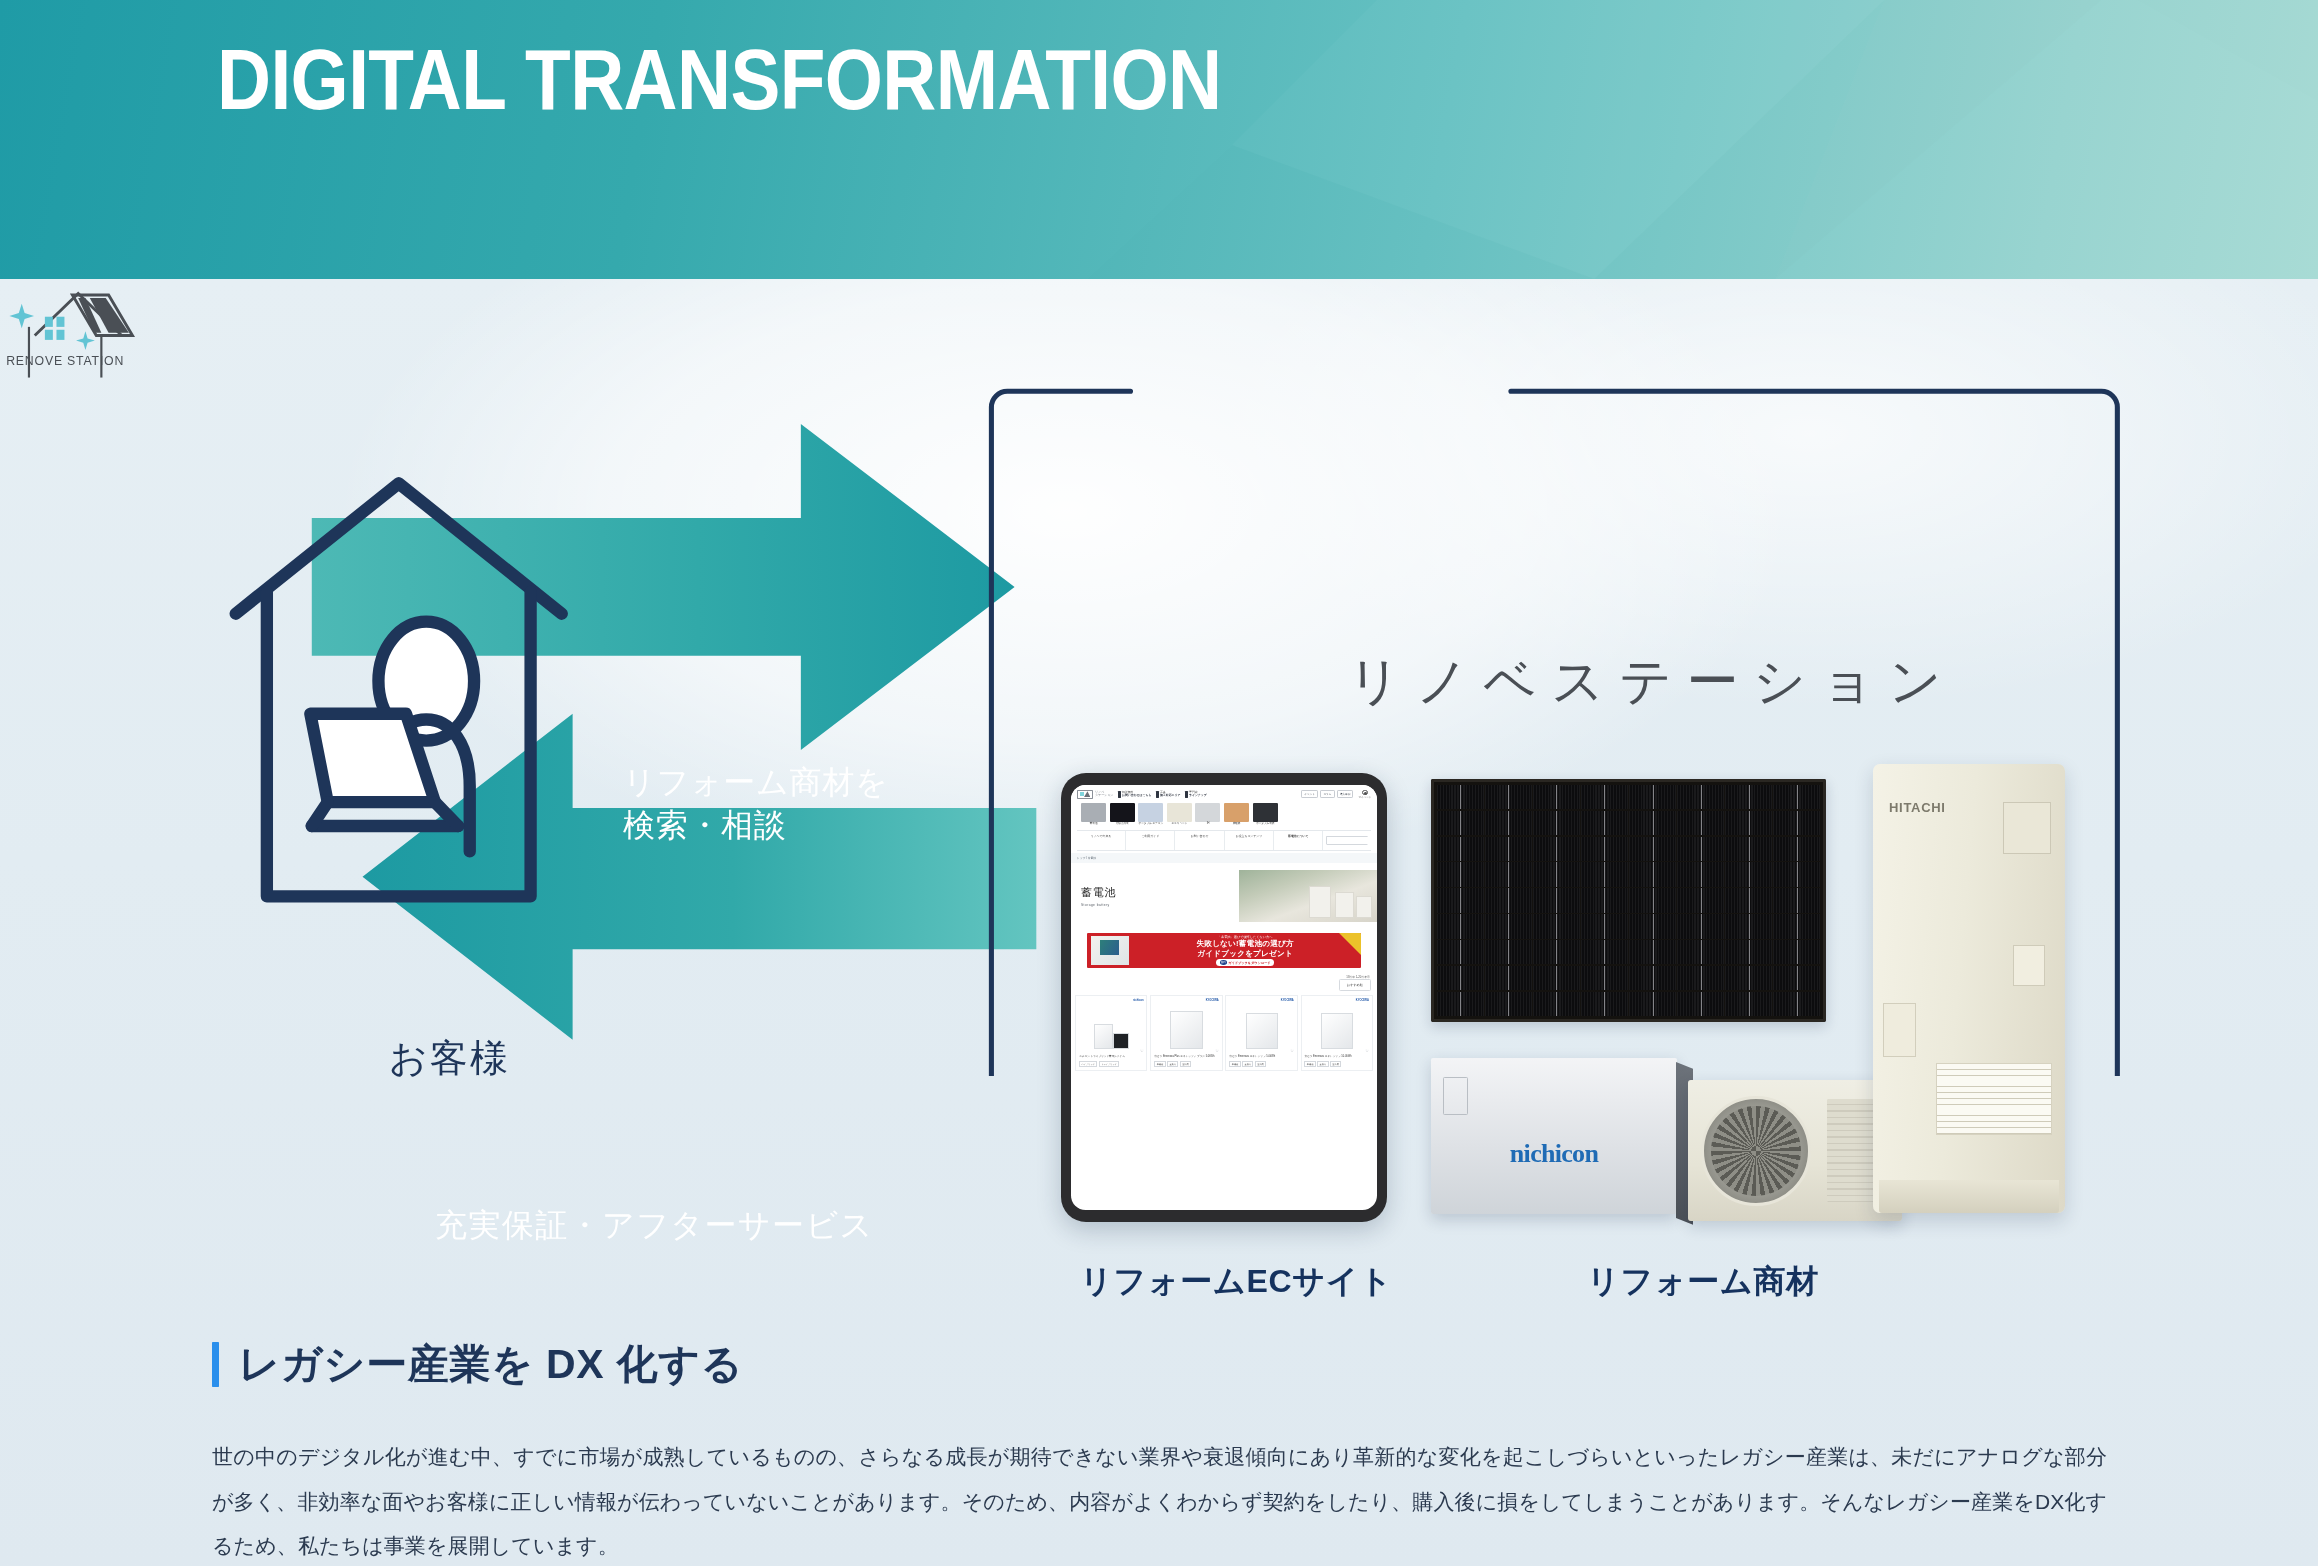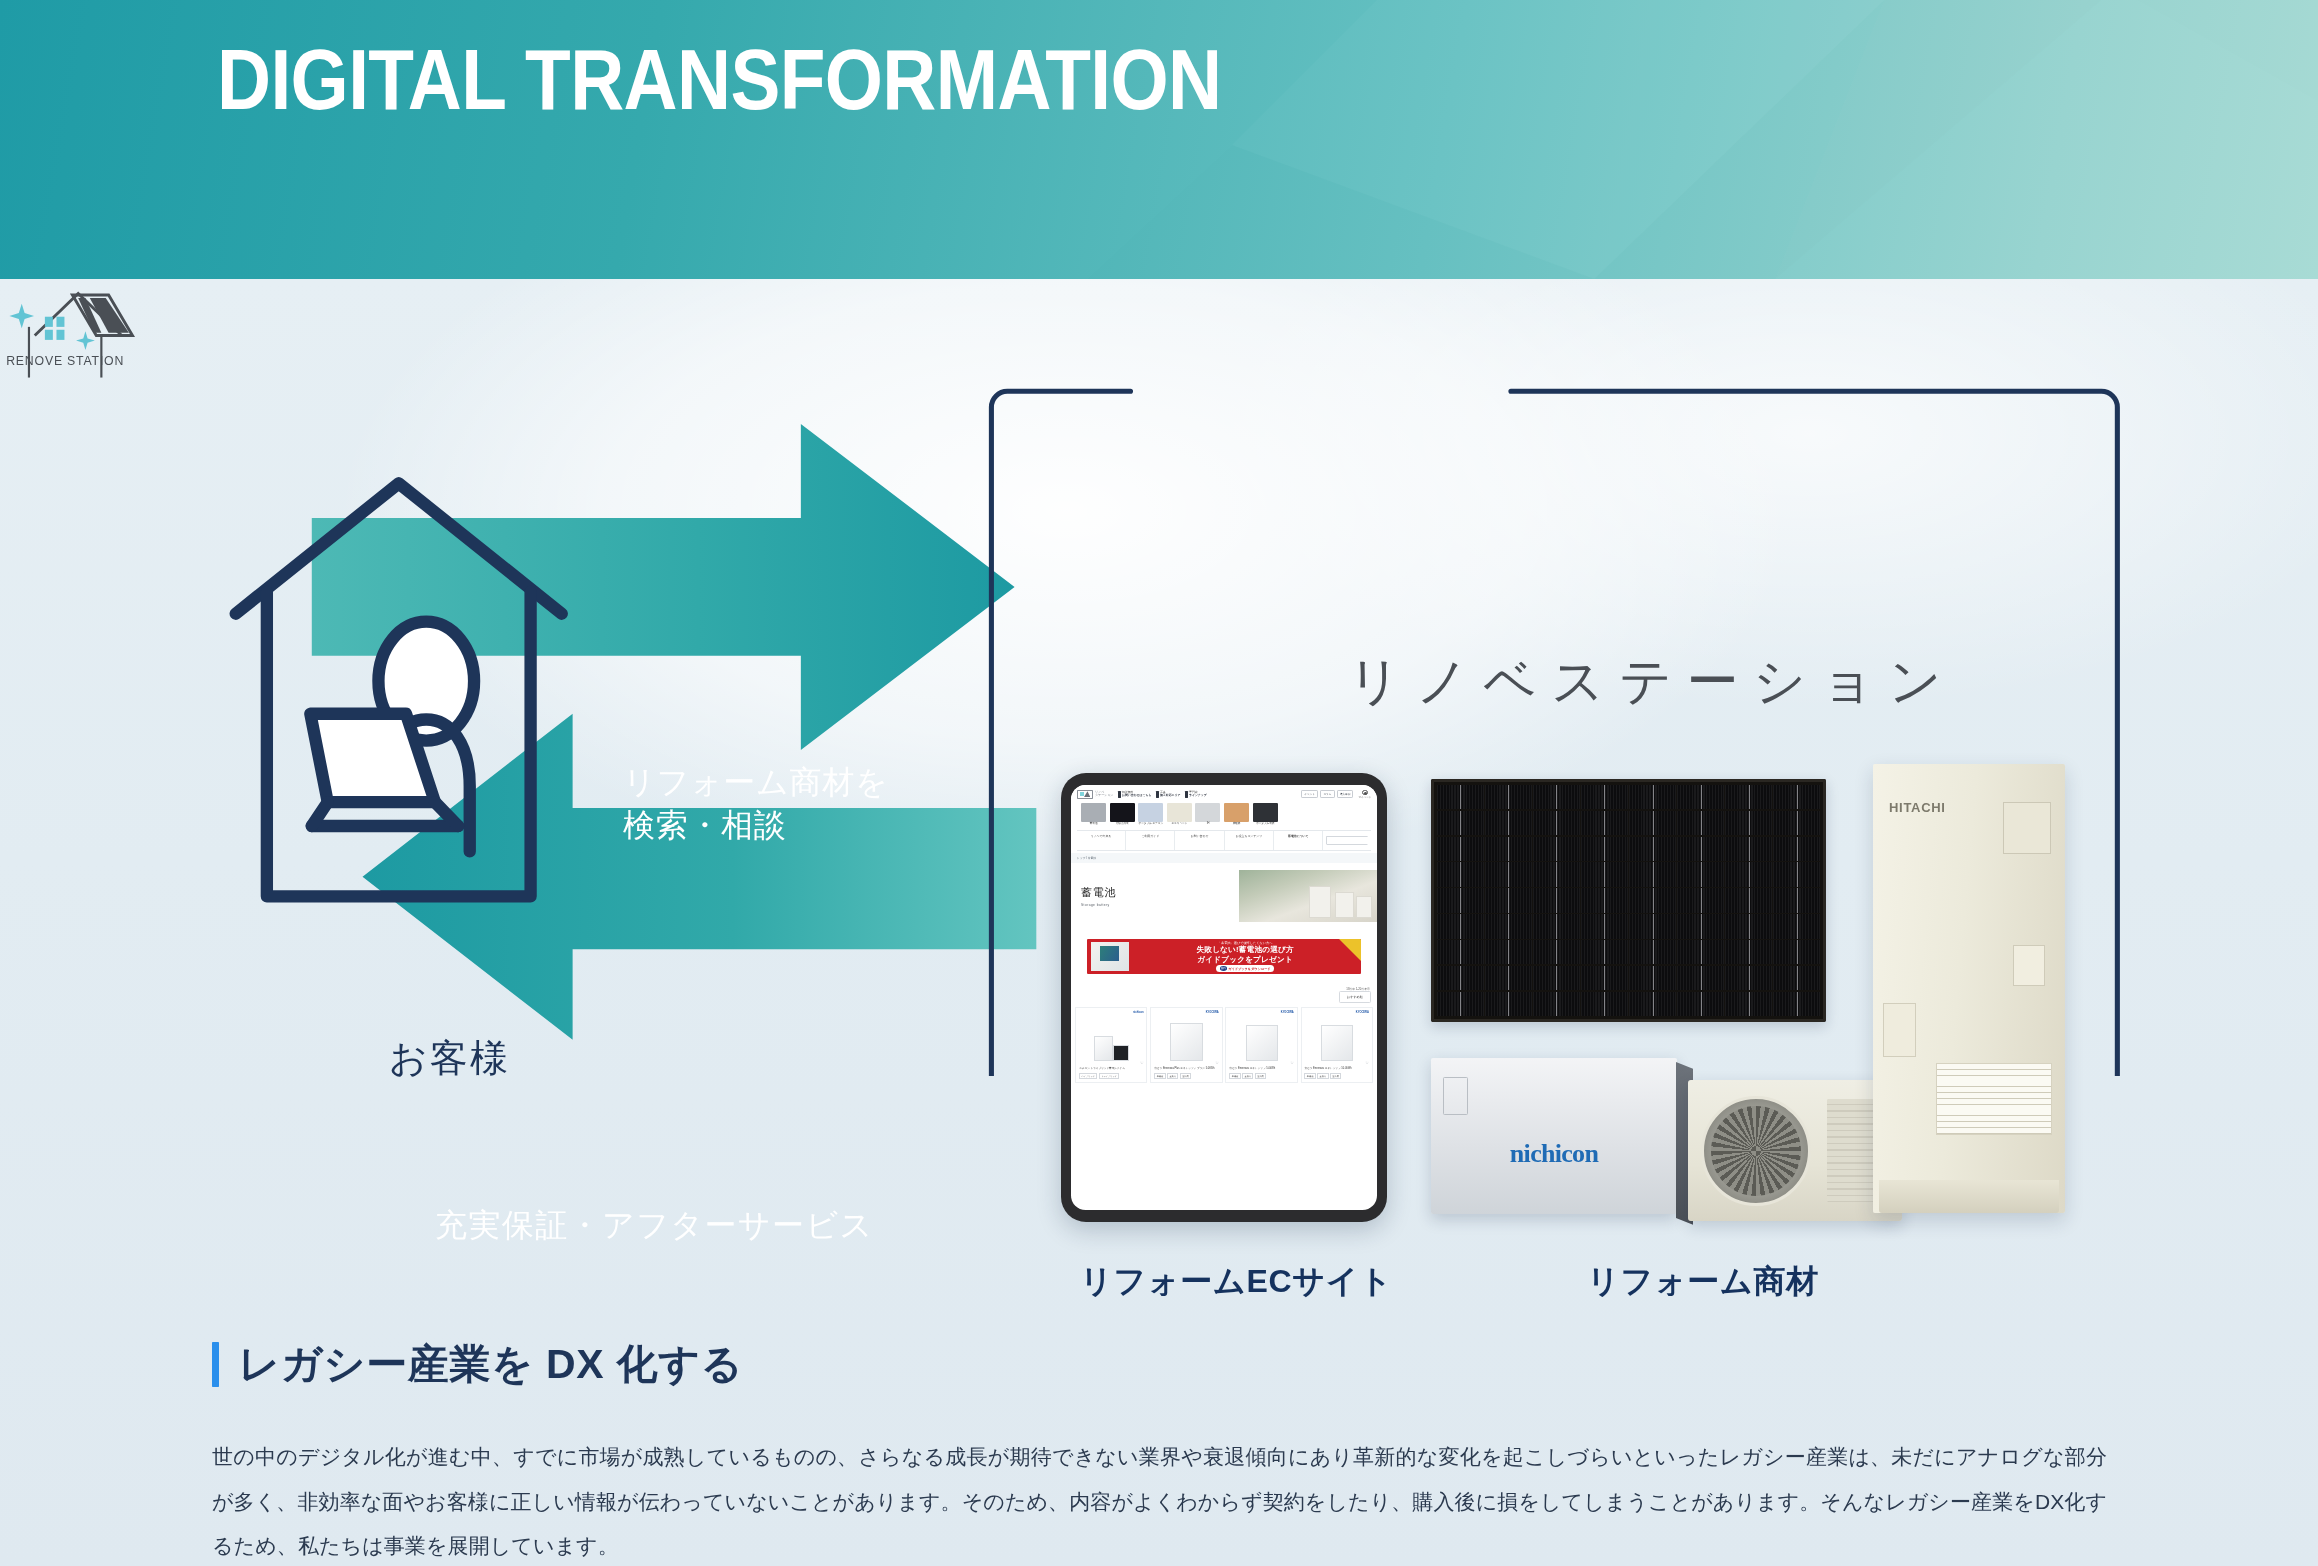--- a/index.html
+++ b/index.html
@@ -106,21 +106,21 @@
   .t-tabs div{flex:1;text-align:center;font-size:2.9px;color:#444;padding:3.6px 0;border-right:0.4px solid #e8ecef;}
   .t-tabs div:last-child{border-right:none;}
   .t-tabs div.b{font-weight:700;}
   .t-search{width:42px;border:0.4px solid #d4d8dd;border-radius:1.4px;margin:1.4px 2.9px;}
   .t-crumb{background:#f4f7f9;font-size:2.8px;color:#55606c;padding:2.9px 5.8px;}
   .t-hero{display:flex;background:#fff;padding:7.2px 0 7.2px 10px;align-items:center;}
   .t-hero h3{font-size:11px;color:#222;font-weight:500;letter-spacing:0.7px;}
   .t-hero small{display:block;font-size:3.3px;color:#5a6068;margin-top:2.9px;letter-spacing:0.4px;}
   .t-heroimg{margin-left:auto;width:138px;height:52px;background:linear-gradient(160deg,#9fb39a 0%,#c3cbb8 30%,#e8e6dd 60%,#d7d4c9 100%);position:relative;overflow:hidden;}
   .t-heroimg i{position:absolute;bottom:4.3px;background:#f2f1ec;border:0.4px solid #dcdad2;}
-  .t-banner{margin:10px 16px;height:35px;background:#cc2027;border-radius:1.1px;position:relative;overflow:hidden;display:flex;align-items:center;}
+  .t-banner{margin:4px 16px;height:35px;background:#cc2027;border-radius:1.1px;position:relative;overflow:hidden;display:flex;align-items:center;}
   .t-banner .bk{width:38px;height:29px;margin-left:4.3px;background:linear-gradient(135deg,#f2f2ef,#dfe4e6);position:relative;flex:none;}
   .t-banner .bk:after{content:"";position:absolute;left:8.7px;top:4.3px;width:19px;height:14.5px;background:linear-gradient(120deg,#2d7f7a,#2c5e8e);}
   .t-banner .btx{flex:1;text-align:center;color:#fff;}
   .t-banner .btx u{display:block;text-decoration:none;font-size:3.2px;opacity:.95;}
   .t-banner .btx b{display:block;font-size:7.6px;font-weight:700;line-height:1.22;letter-spacing:0.2px;}
   .t-banner .cta{display:inline-flex;align-items:center;gap:1.4px;background:#fff;border-radius:4.3px;padding:1.1px 3.6px;margin-top:1.4px;}
   .t-banner .cta i{background:#1b3e88;color:#fff;font-style:normal;font-size:2.5px;border-radius:50%;padding:0.7px 1.1px;}
   .t-banner .cta s{text-decoration:none;color:#cc2027;font-size:3.2px;font-weight:700;}
   .t-banner .rb{position:absolute;right:0;top:0;width:22px;height:22px;background:#ecc22a;clip-path:polygon(100% 0,100% 100%,0 0);}
   .t-sortrow{display:flex;justify-content:flex-end;align-items:center;gap:4.3px;padding:2.9px 7.2px 0;font-size:2.8px;color:#555;}
@@ -156,21 +156,21 @@
   .hpump .fan{position:absolute;left:13px;top:16px;width:110px;height:110px;border-radius:50%;
     background:radial-gradient(circle,#cfcfc6 0%,#9a9a92 60%,#6f6f68 100%);
     border:3.6px solid #e7e5d9;}
   .hpump .fan:after{content:"";position:absolute;inset:7.2px;border-radius:50%;
     background:repeating-conic-gradient(#5b5b55 0deg 6deg,#8e8e86 6deg 12deg);}
   .hpump .vents{position:absolute;right:10px;top:19px;width:65px;height:103px;
     background:repeating-linear-gradient(180deg,#dedcce 0 5px,#cecbbd 5px 6.5px);border-radius:1.4px;}
   .tank{left:1873px; top:485px; width:192px; height:449px;
     background:linear-gradient(95deg,#f3f1e4 0%,#ecead c 40%,#e0ddcb 100%);
     background:linear-gradient(95deg,#f4f2e6 0%,#eceadb 45%,#ddd9c7 100%);
-    border-radius:2px; box-shadow:0 7.2px 19px rgba(20,40,70,.16);}
+    border-radius:7px; box-shadow:0 7.2px 19px rgba(20,40,70,.16);}
   .tank .hb{position:absolute;left:16px;top:36px;color:#7d7a6c;font-size:13px;font-weight:700;letter-spacing:0.7px;}
   .tank .d1{position:absolute;right:14.5px;top:38px;width:48px;height:52px;background:#eae7d7;border:0.7px solid #ccc8b6;}
   .tank .d2{position:absolute;left:10px;top:239px;width:33px;height:54px;background:#efecdd;border:0.7px solid #d2cebc;}
   .tank .d3{position:absolute;right:20px;top:181px;width:32px;height:41px;background:#f1eee0;border:0.7px solid #cfcbb9;}
   .tank .lab{position:absolute;right:13px;bottom:78px;width:116px;height:72px;background:#fbfaf3;border:0.7px solid #d6d2c0;
     background-image:repeating-linear-gradient(180deg,transparent 0 5px,#cfcbb9 5px 5.8px);}
   .tank .base{position:absolute;left:5.8px;right:5.8px;bottom:0;height:33px;background:linear-gradient(180deg,#e8e5d5,#d4d0be);border-radius:0 0 2.9px 2.9px;}
 
   
   .sec{position:absolute; left:0; top:1058px; width:2319px;}

